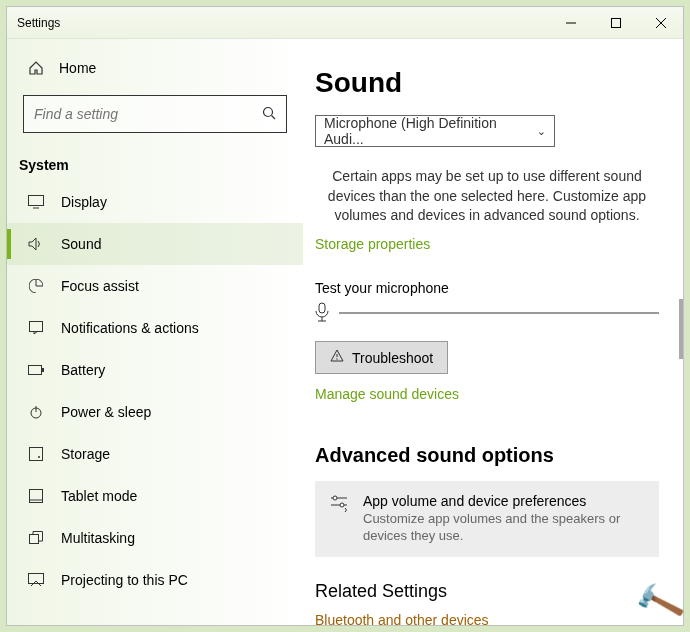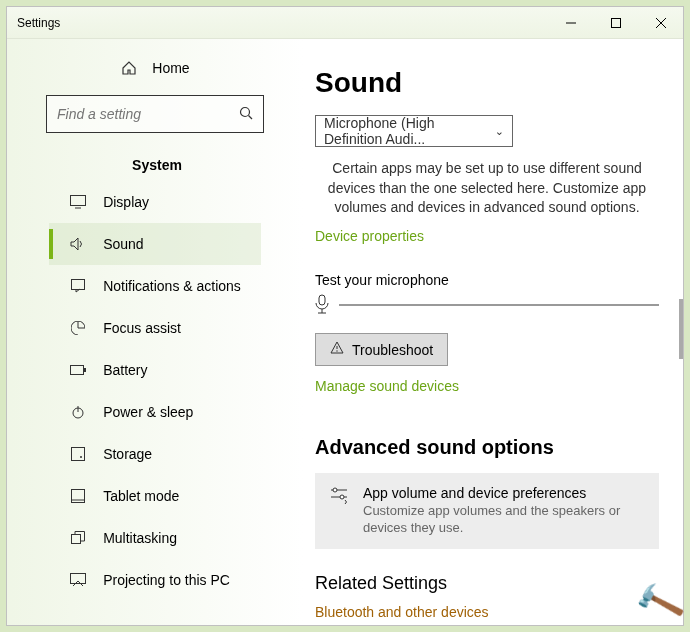--- a/index.html
+++ b/index.html
@@ -39,21 +39,20 @@
       cursor: pointer;
     }
     .body { flex: 1; display: flex; overflow: hidden; }
     .sidebar {
       width: 296px;
       background: linear-gradient(to right, rgba(238,245,228,0.9), rgba(255,255,255,0.9));
       padding: 12px 0 0 0;
       display: flex;
       flex-direction: column;
       overflow: hidden;
-      align-items: center;
     }
     .home-row {
       display: flex; align-items: center; gap: 14px;
       padding: 8px 20px;
       cursor: pointer;
     }
     .search-box {
       margin: 10px 16px;
       border: 1px solid #333;
       height: 34px;
@@ -63,21 +62,21 @@
     }
     .search-box input {
       flex: 1; border: none; outline: none;
       background: transparent;
       font-size: 14px;
       font-style: italic;
       color: #555;
     }
     .search-box .mag { color: #333; }
     .section-label {
-      padding: 14px 20px 8px 24px;
+      padding: 14px 20px 8px 12px;
       font-weight: 600;
       font-size: 14px;
     }
     .nav-list { flex: 1; overflow-y: auto; }
     .nav-item {
       display: flex; align-items: center; gap: 16px;
       padding: 12px 20px;
       cursor: pointer;
       font-size: 14px;
       position: relative;
@@ -94,24 +93,24 @@
     .content {
       flex: 1;
       padding: 28px 24px 12px 12px;
       overflow-y: auto;
       position: relative;
     }
     .content h1 { font-size: 28px; font-weight: 600; margin-bottom: 16px; }
     .dropdown {
       border: 1px solid #666;
       height: 32px;
-      width: 198px;
+      width: 240px;
       display: flex; align-items: center;
       padding: 8px 8px;
-      margin-bottom: 12px;
+      margin-bottom: 20px;
       color: #333;
       cursor: pointer;
       justify-content: space-between;
     }
     .dropdown .chev { font-size: 11px; }
     .desc { font-size: 14px; color: #333; line-height: 1.4; margin-bottom: 10px; text-align: center; }
     .link { color: #6ca516; font-size: 14px; cursor: pointer; margin-bottom: 14px; display: inline-block; }
     .label-row { font-size: 14px; margin: 14px 0 6px 0; }
     .mic-row { display: flex; align-items: center; gap: 10px; margin-bottom: 16px; }
     .mic-bar { flex: 1; height: 2px; background: #999; position: relative; }
@@ -198,33 +197,33 @@
               <svg width="16" height="14" viewBox="0 0 16 14">
                 <path d="M1 5 L4 5 L8 1 L8 13 L4 9 L1 9 Z" fill="none" stroke="#333"></path>
                 <path d="M10 4 Q13 7 10 10" fill="none" stroke="#333"></path>
               </svg>
             </span>
           <span>Sound</span>
         </div>
         <div class="nav-item">
           <span class="nav-icon">
               <svg width="14" height="14" viewBox="0 0 14 14">
+                <path d="M7 0 A7 7 0 0 1 14 7 L7 7 Z M7 0 A7 7 0 0 0 0 7 M0 7 A7 7 0 0 0 7 14" fill="none" stroke="#333"></path>
+              </svg>
+            </span>
+          <span>Focus assist</span>
+        </div>
+        <div class="nav-item">
+          <span class="nav-icon">
+              <svg width="14" height="14" viewBox="0 0 14 14">
                 <rect x="0.5" y="0.5" width="13" height="10" fill="none" stroke="#333"></rect>
                 <path d="M5 10 L5 13 L9 10" fill="none" stroke="#333"></path>
               </svg>
             </span>
           <span>Notifications &amp; actions</span>
-        </div>
-        <div class="nav-item">
-          <span class="nav-icon">
-              <svg width="14" height="14" viewBox="0 0 14 14">
-                <path d="M7 0 A7 7 0 0 1 14 7 L7 7 Z M7 0 A7 7 0 0 0 0 7 M0 7 A7 7 0 0 0 7 14" fill="none" stroke="#333"></path>
-              </svg>
-            </span>
-          <span>Focus assist</span>
         </div>
         <div class="nav-item">
           <span class="nav-icon">
               <svg width="16" height="10" viewBox="0 0 16 10">
                 <rect x="0.5" y="0.5" width="13" height="9" fill="none" stroke="#333"></rect>
                 <rect x="14" y="3" width="2" height="4" fill="#333"></rect>
               </svg>
             </span>
           <span>Battery</span>
         </div>
@@ -277,21 +276,21 @@
     </div>
 
     <div class="content">
       <div class="scroll-ind"></div>
       <h1>Sound</h1>
       <div class="dropdown">
         <span>Microphone (High Definition Audi...</span>
         <span class="chev">⌄</span>
       </div>
       <p class="desc">Certain apps may be set up to use different sound devices than the one selected here. Customize app volumes and devices in advanced sound options.</p>
-      <span class="link">Device properties</span>
+      <span class="link">Storage properties</span>
       <div class="label-row">Test your microphone</div>
       <div class="mic-row">
         <span><svg width="14" height="20" viewBox="0 0 14 20">
               <rect x="4" y="1" width="6" height="10" rx="3" fill="none" stroke="#333"></rect>
               <path d="M1 9 A6 6 0 0 0 13 9" fill="none" stroke="#333"></path>
               <line x1="7" y1="15" x2="7" y2="19" stroke="#333"></line>
               <line x1="3" y1="19" x2="11" y2="19" stroke="#333"></line>
             </svg></span>
         <div class="mic-bar"></div>
       </div>

